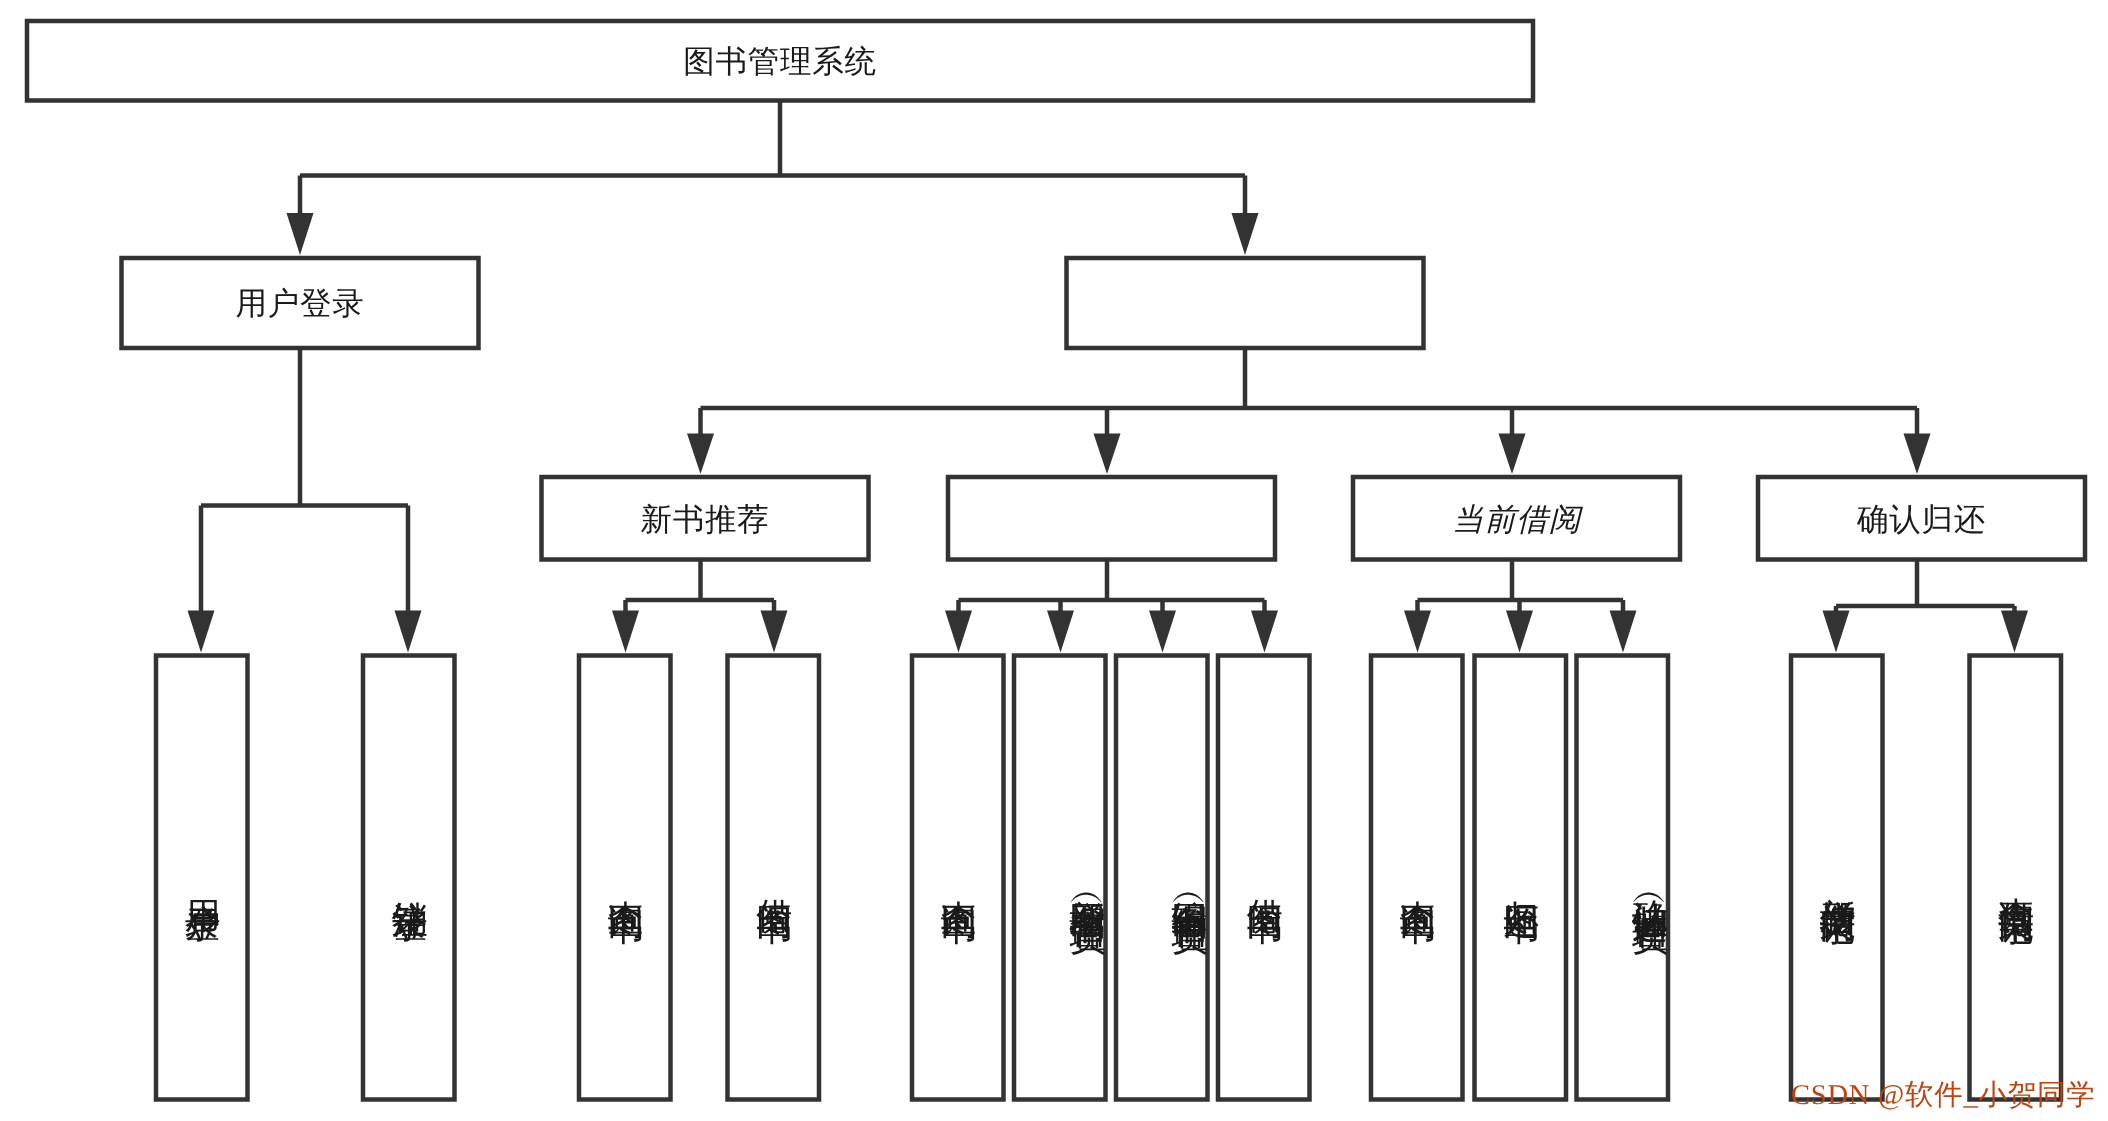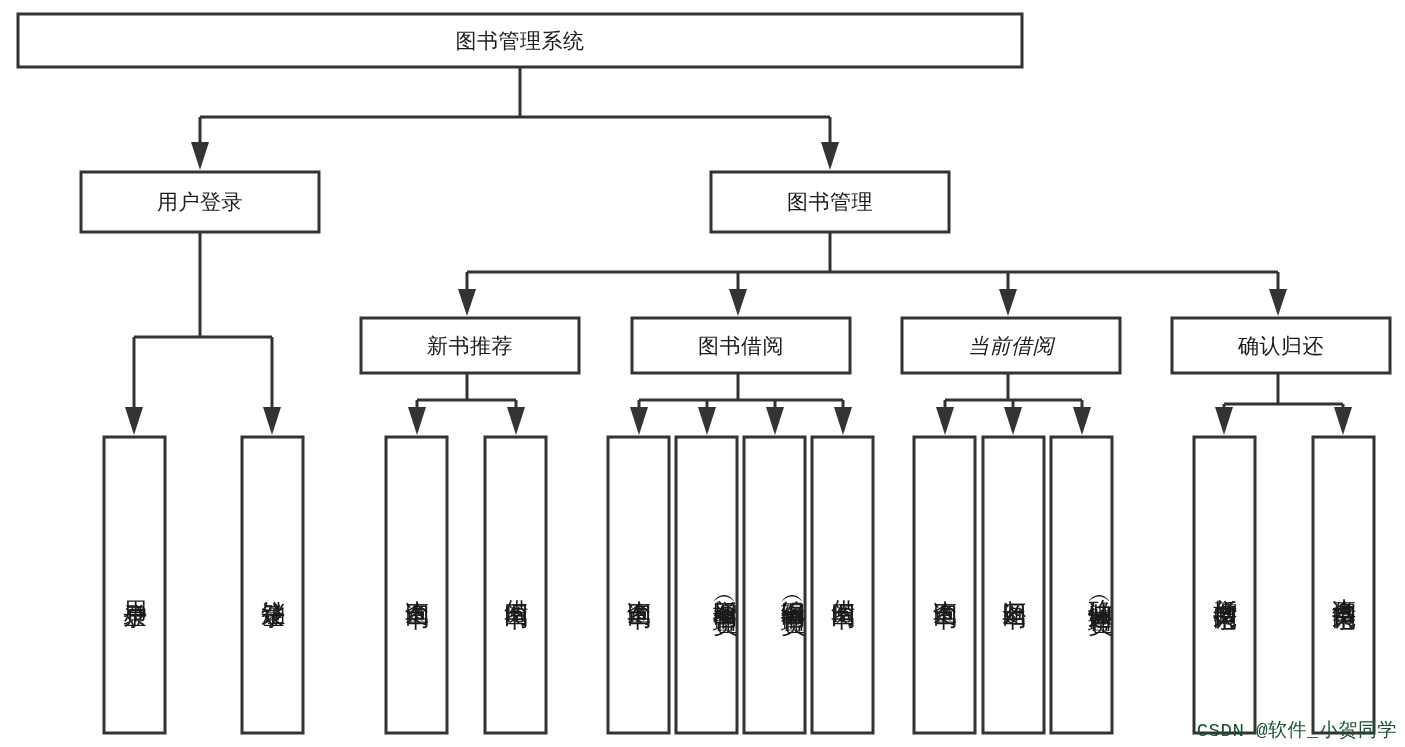--- a/index.html
+++ b/index.html
@@ -59,22 +59,22 @@
     font-size: 24px;
     line-height: 1.06;
     letter-spacing: 2px;
     text-align: center;
   }
   #watermark {
     position: absolute;
     right: 8px;
     bottom: 4px;
     font-size: 19px;
-    color: #14532d;
-    font-family: Liberation Mono, monospace;
+    color: #c2410c;
+    font-family: Liberation Serif, serif;
     white-space: nowrap;
     letter-spacing: 0.5px;
   }
 </style>
 </head>
 <body>
 
 <div id="diagram-root">
 
   <svg id="flow" viewBox="0 0 1405 747">
@@ -163,24 +163,22 @@
     <path class="conn" d="M 1224 404 L 1343 404"></path>
     <path class="conn" d="M 1224 404 L 1224 412"></path>
     <polygon class="arrow-head" points="1224,435 1215,407 1233,407"></polygon>
     <path class="conn" d="M 1343 404 L 1343 412"></path>
     <polygon class="arrow-head" points="1343,435 1334,407 1352,407"></polygon>
   </svg>
 
   <div class="node-label horizontal" style="left:18px; top:14px; width:1004px; height:53px;">图书管理系统</div>
 
   <div class="node-label horizontal" style="left:81px; top:172px; width:238px; height:60px;">用户登录</div>
-  <div class="node-label horizontal" style="left:711px; top:172px; width:238px; height:60px;">图书管理</div>
 
   <div class="node-label horizontal" style="left:361px; top:318px; width:218px; height:55px;">新书推荐</div>
-  <div class="node-label horizontal" style="left:632px; top:318px; width:218px; height:55px;">图书借阅</div>
   <div class="node-label horizontal" style="left:902px; top:318px; width:218px; height:55px;font-style:italic;">当前借阅</div>
   <div class="node-label horizontal" style="left:1172px; top:318px; width:218px; height:55px;">确认归还</div>
 
   <div class="node-label vertical" style="left:104px; top:437px; width:61px; height:296px;">用户登录</div>
   <div class="node-label vertical" style="left:242px; top:437px; width:61px; height:296px;">注销登录</div>
 
   <div class="node-label vertical" style="left:386px; top:437px; width:61px; height:296px;">查询图书</div>
   <div class="node-label vertical" style="left:485px; top:437px; width:61px; height:296px;">借阅图书</div>
 
   <div class="node-label vertical" style="left:608px; top:437px; width:61px; height:296px;">查询图书</div>

